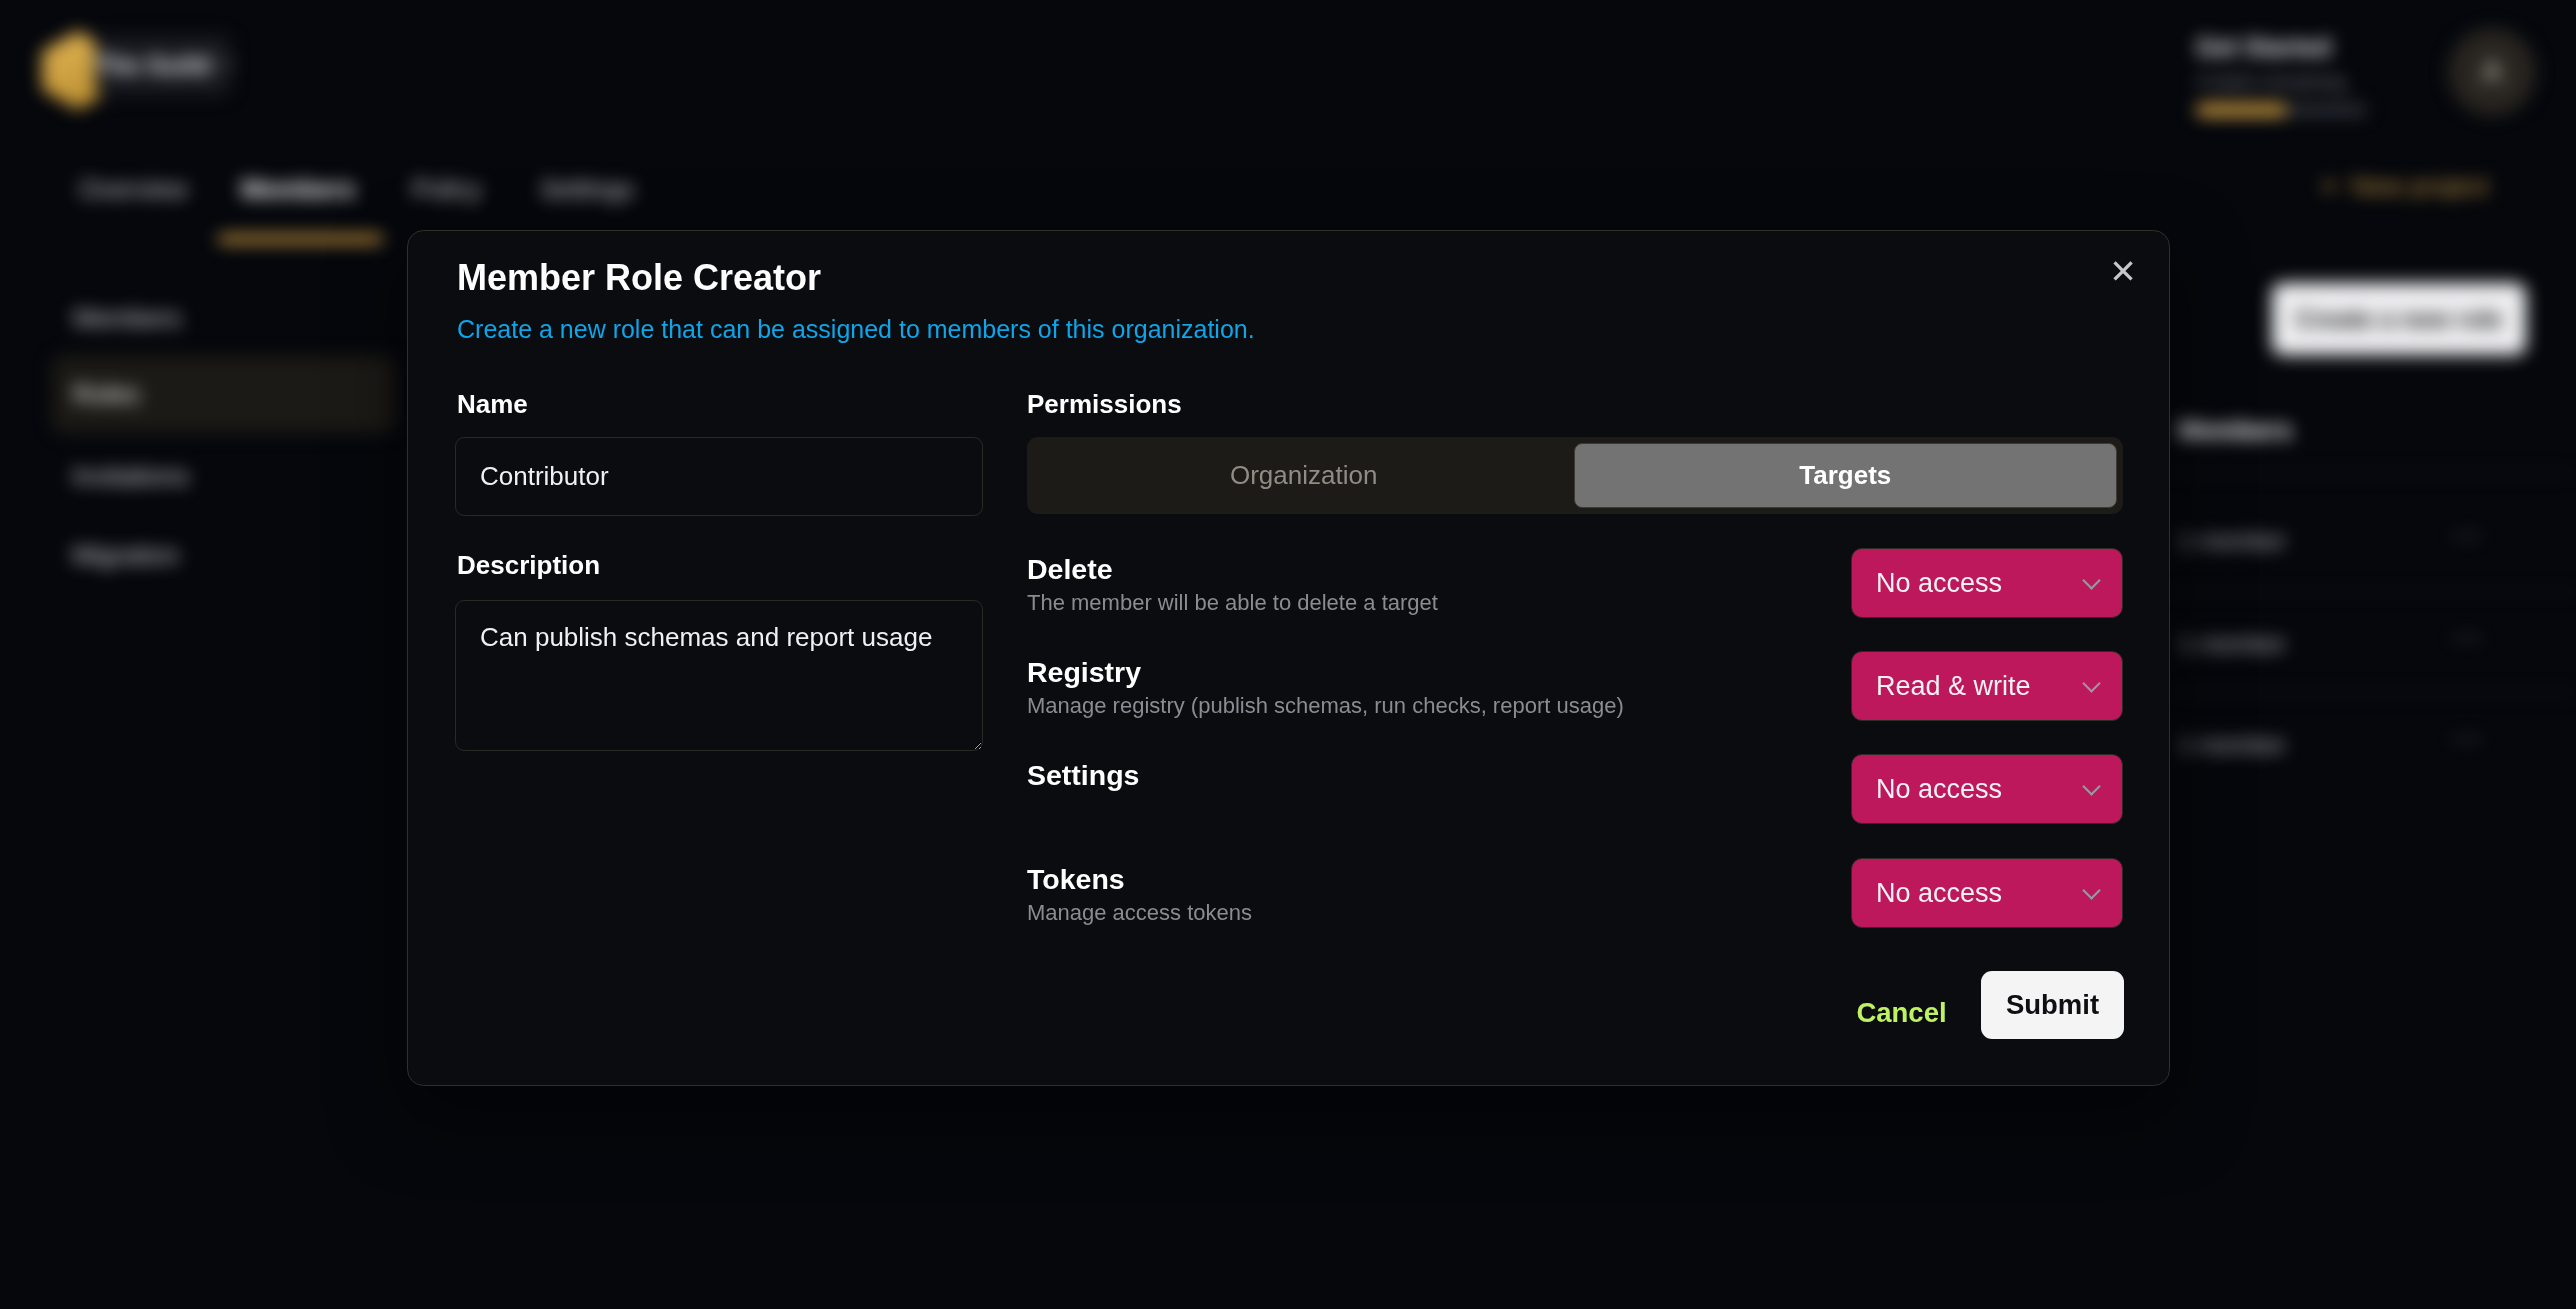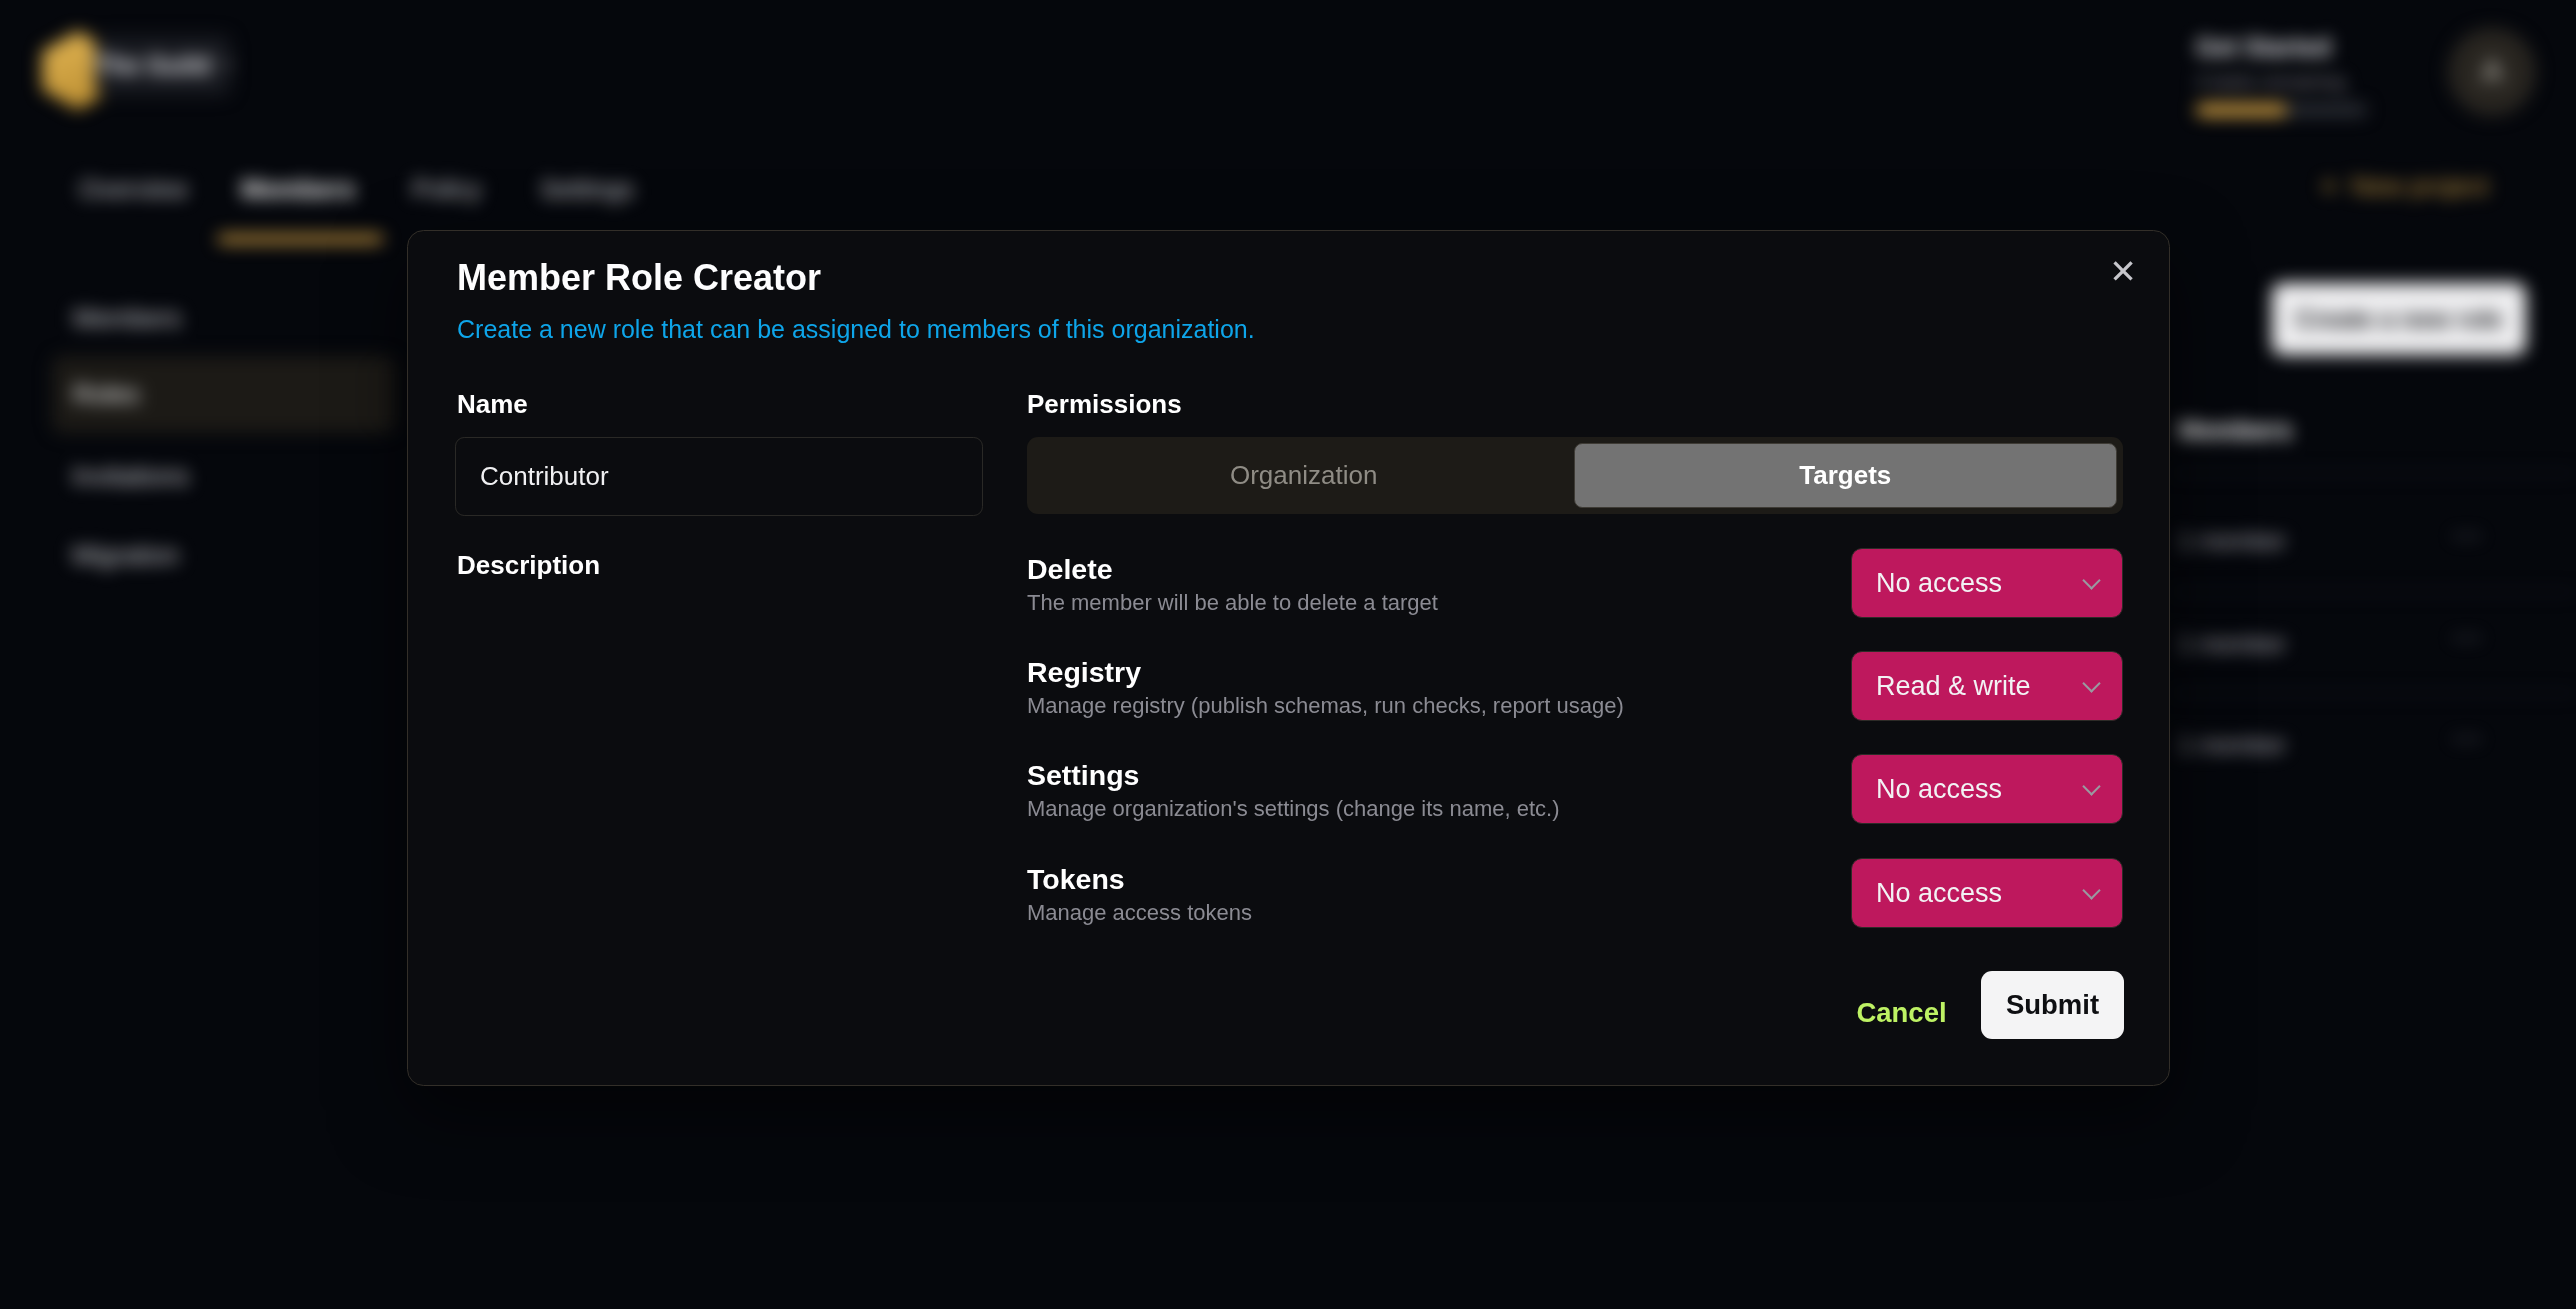--- a/index.html
+++ b/index.html
@@ -151,20 +151,21 @@
 
     <div class="close-btn">✕</div>
 
     <div class="m-title">Member Role Creator</div>
     <div class="m-sub">Create a new role that can be assigned to members of this organization.</div>
 
     <div class="f-label l-name">Name</div>
     <input class="f-input" value="Contributor" style="">
 
     <div class="f-label l-desc">Description</div>
+    <textarea class="f-textarea" style="">Can publish schemas and report usage</textarea>
 
     <div class="f-label l-perm">Permissions</div>
 
     <div class="perm-tabs">
       <div class="perm-tab">Organization</div>
       <div class="perm-tab active">Targets</div>
     </div>
 
     <div class="perm-row pr0">
       <div class="pr-title">Delete</div>
@@ -179,21 +180,20 @@
       <div class="pr-title">Registry</div>
       <div class="pr-desc">Manage registry (publish schemas, run checks, report usage)</div>
       <div class="pr-select">
         <span>Read &amp; write</span>
         <span class="chev"></span>
       </div>
     </div>
 
     <div class="perm-row pr2">
       <div class="pr-title">Settings</div>
-      <div class="pr-desc">Manage organization's settings (change its name, etc.)</div>
       <div class="pr-select">
         <span>No access</span>
         <span class="chev"></span>
       </div>
     </div>
 
     <div class="perm-row pr3">
       <div class="pr-title">Tokens</div>
       <div class="pr-desc">Manage access tokens</div>
       <div class="pr-select">

